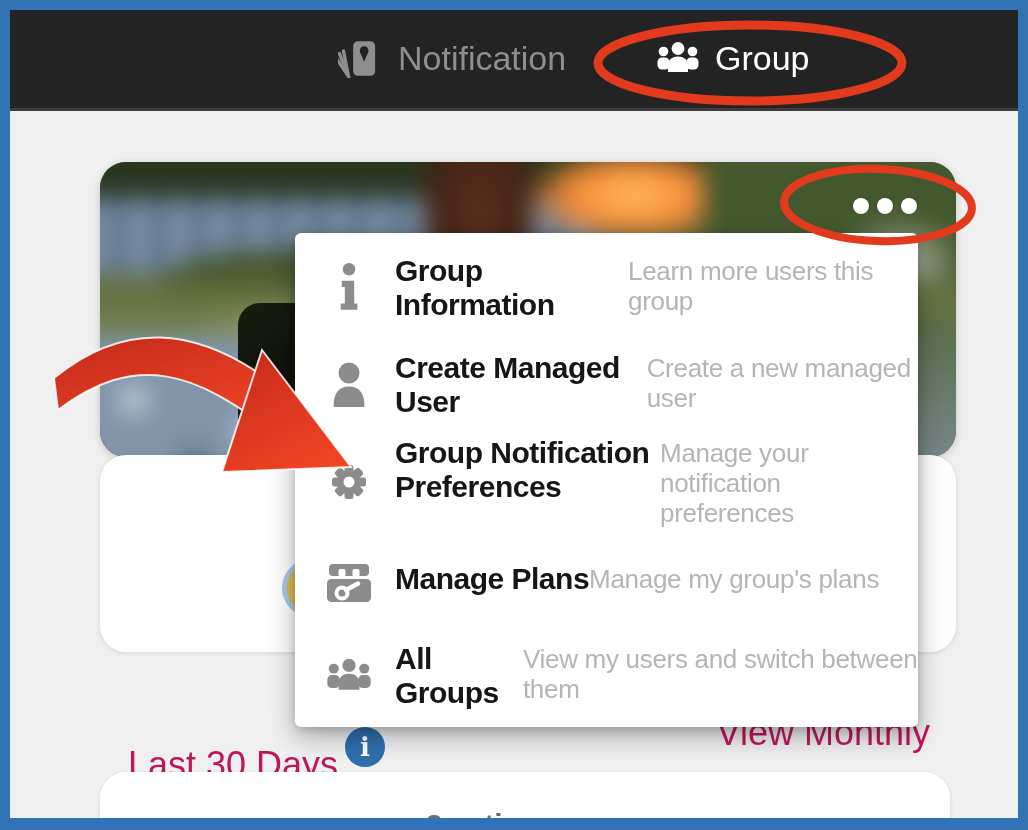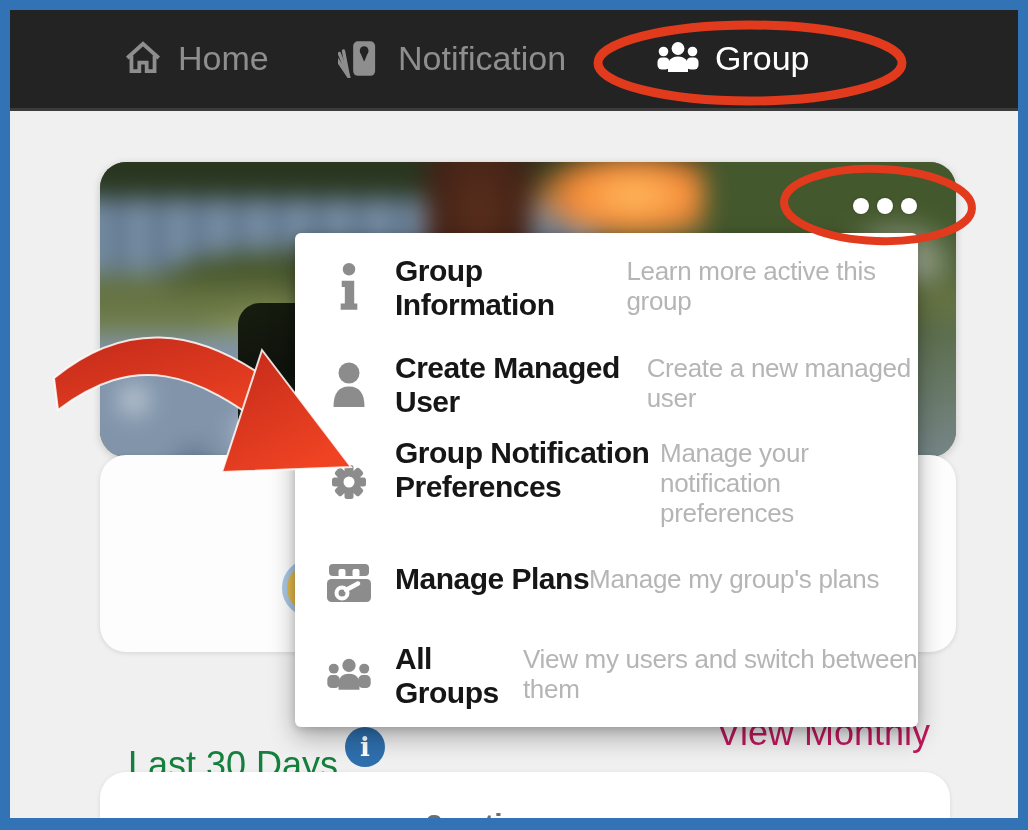--- a/index.html
+++ b/index.html
@@ -49,21 +49,21 @@
   .profile-card{position:absolute;left:90px;top:445px;width:856px;height:197px;border-radius:26px;
       background:#fdfdfd;box-shadow:0 1px 5px rgba(0,0,0,.12);z-index:4;}
   .mini-avatar{position:absolute;left:272px;top:549px;width:58px;height:58px;border-radius:50%;z-index:5;
       border:5px solid #a9c7e3;box-sizing:border-box;
       background:radial-gradient(circle at 60% 85%,#b54fa0 0 7px,transparent 8px),
                  radial-gradient(circle at 45% 95%,#3a2630 0 14px,transparent 15px),
                  #e3b94d;}
 
   
   .stats-row{position:absolute;left:0;top:0;width:100%;z-index:6;}
-  .period-label{position:absolute;left:118px;top:734px;font-size:36px;color:#15803d;}
+  .period-label{position:absolute;left:118px;top:734px;font-size:36px;color:#be185d;}
   .info-badge{position:absolute;left:335px;top:717px;width:40px;height:40px;border-radius:50%;
       background:#2e6fad;color:#fff;font-family:"DejaVu Serif",serif;font-weight:bold;font-size:26px;
       display:flex;align-items:center;justify-content:center;cursor:pointer;}
   .view-link{position:absolute;right:88px;top:702px;font-size:36px;color:#be185d;font-weight:500;cursor:pointer;}
   .bottom-card{position:absolute;left:90px;top:762px;width:850px;height:130px;border-radius:26px;
       background:#ffffff;box-shadow:0 1px 4px rgba(0,0,0,.1);z-index:6;text-align:center;}
   .bottom-card .active-users{margin-top:36px;font-size:30px;font-weight:bold;color:#6e6e6e;}
 
   
   .menu{position:absolute;left:285px;top:223px;width:623px;height:494px;background:#ffffff;border-radius:6px;
@@ -78,29 +78,20 @@
   
   .overlay{position:absolute;left:0;top:0;width:1008px;height:808px;z-index:9;pointer-events:none;}
 </style>
 </head>
 <body>
 
 <div class="frame">
   <div class="content">
 
     <div class="navbar">
-      <div class="nav-item" style="left:112px;">
-        <span>
-          <svg width="42" height="40" viewBox="0 0 40 38">
-            <path d="M5,19 L20,5.5 L35,19" fill="none" stroke="#8e8e8e" stroke-width="3.6"></path>
-            <path d="M9,16.5 V31.5 H16.5 V23.5 H23.5 V31.5 H31 V16.5" fill="none" stroke="#8e8e8e" stroke-width="3.6"></path>
-          </svg>
-        </span>
-        <span>Home</span>
-      </div>
       <div class="nav-item" style="left:328px;">
         <span>
           <svg width="46" height="40" viewBox="0 0 44 38">
             <g fill="#8e8e8e">
               <rect x="8" y="9" width="3.2" height="26" rx="1.6" transform="rotate(-34 16 34)"></rect>
               <rect x="8" y="9" width="3.2" height="26" rx="1.6" transform="rotate(-22 16 34)"></rect>
               <rect x="8" y="9" width="3.2" height="26" rx="1.6" transform="rotate(-11 16 34)"></rect>
               <rect x="14.5" y="3" width="21" height="33" rx="4.5"></rect>
             </g>
             <circle cx="25" cy="12" r="4.2" fill="#232323"></circle>
@@ -168,21 +159,21 @@
 
       <div class="menu-item">
         <span class="menu-icon">
           <svg width="24" height="52" viewBox="0 0 22 50" fill="#8c8c8c">
             <circle cx="11" cy="7" r="6"></circle>
             <path d="M4,18 L16,18 L16,40 L19,40 L19,46 L3,46 L3,40 L7,40 L7,24 L4,24 Z"></path>
           </svg>
         </span>
         <span class="menu-text">
           <span class="menu-title">Group Information</span>
-          <span class="menu-sub">Learn more active this group</span>
+          <span class="menu-sub">Learn more users this group</span>
         </span>
       </div>
 
       <div class="menu-item">
         <span class="menu-icon">
           <svg width="46" height="50" viewBox="0 0 46 50" fill="#8c8c8c">
             <circle cx="23" cy="13" r="10.5"></circle>
             <path d="M23,26.5 C12,26.5 7.5,34 7.5,47 H38.5 C38.5,34 34,26.5 23,26.5 Z"></path>
           </svg>
         </span>

